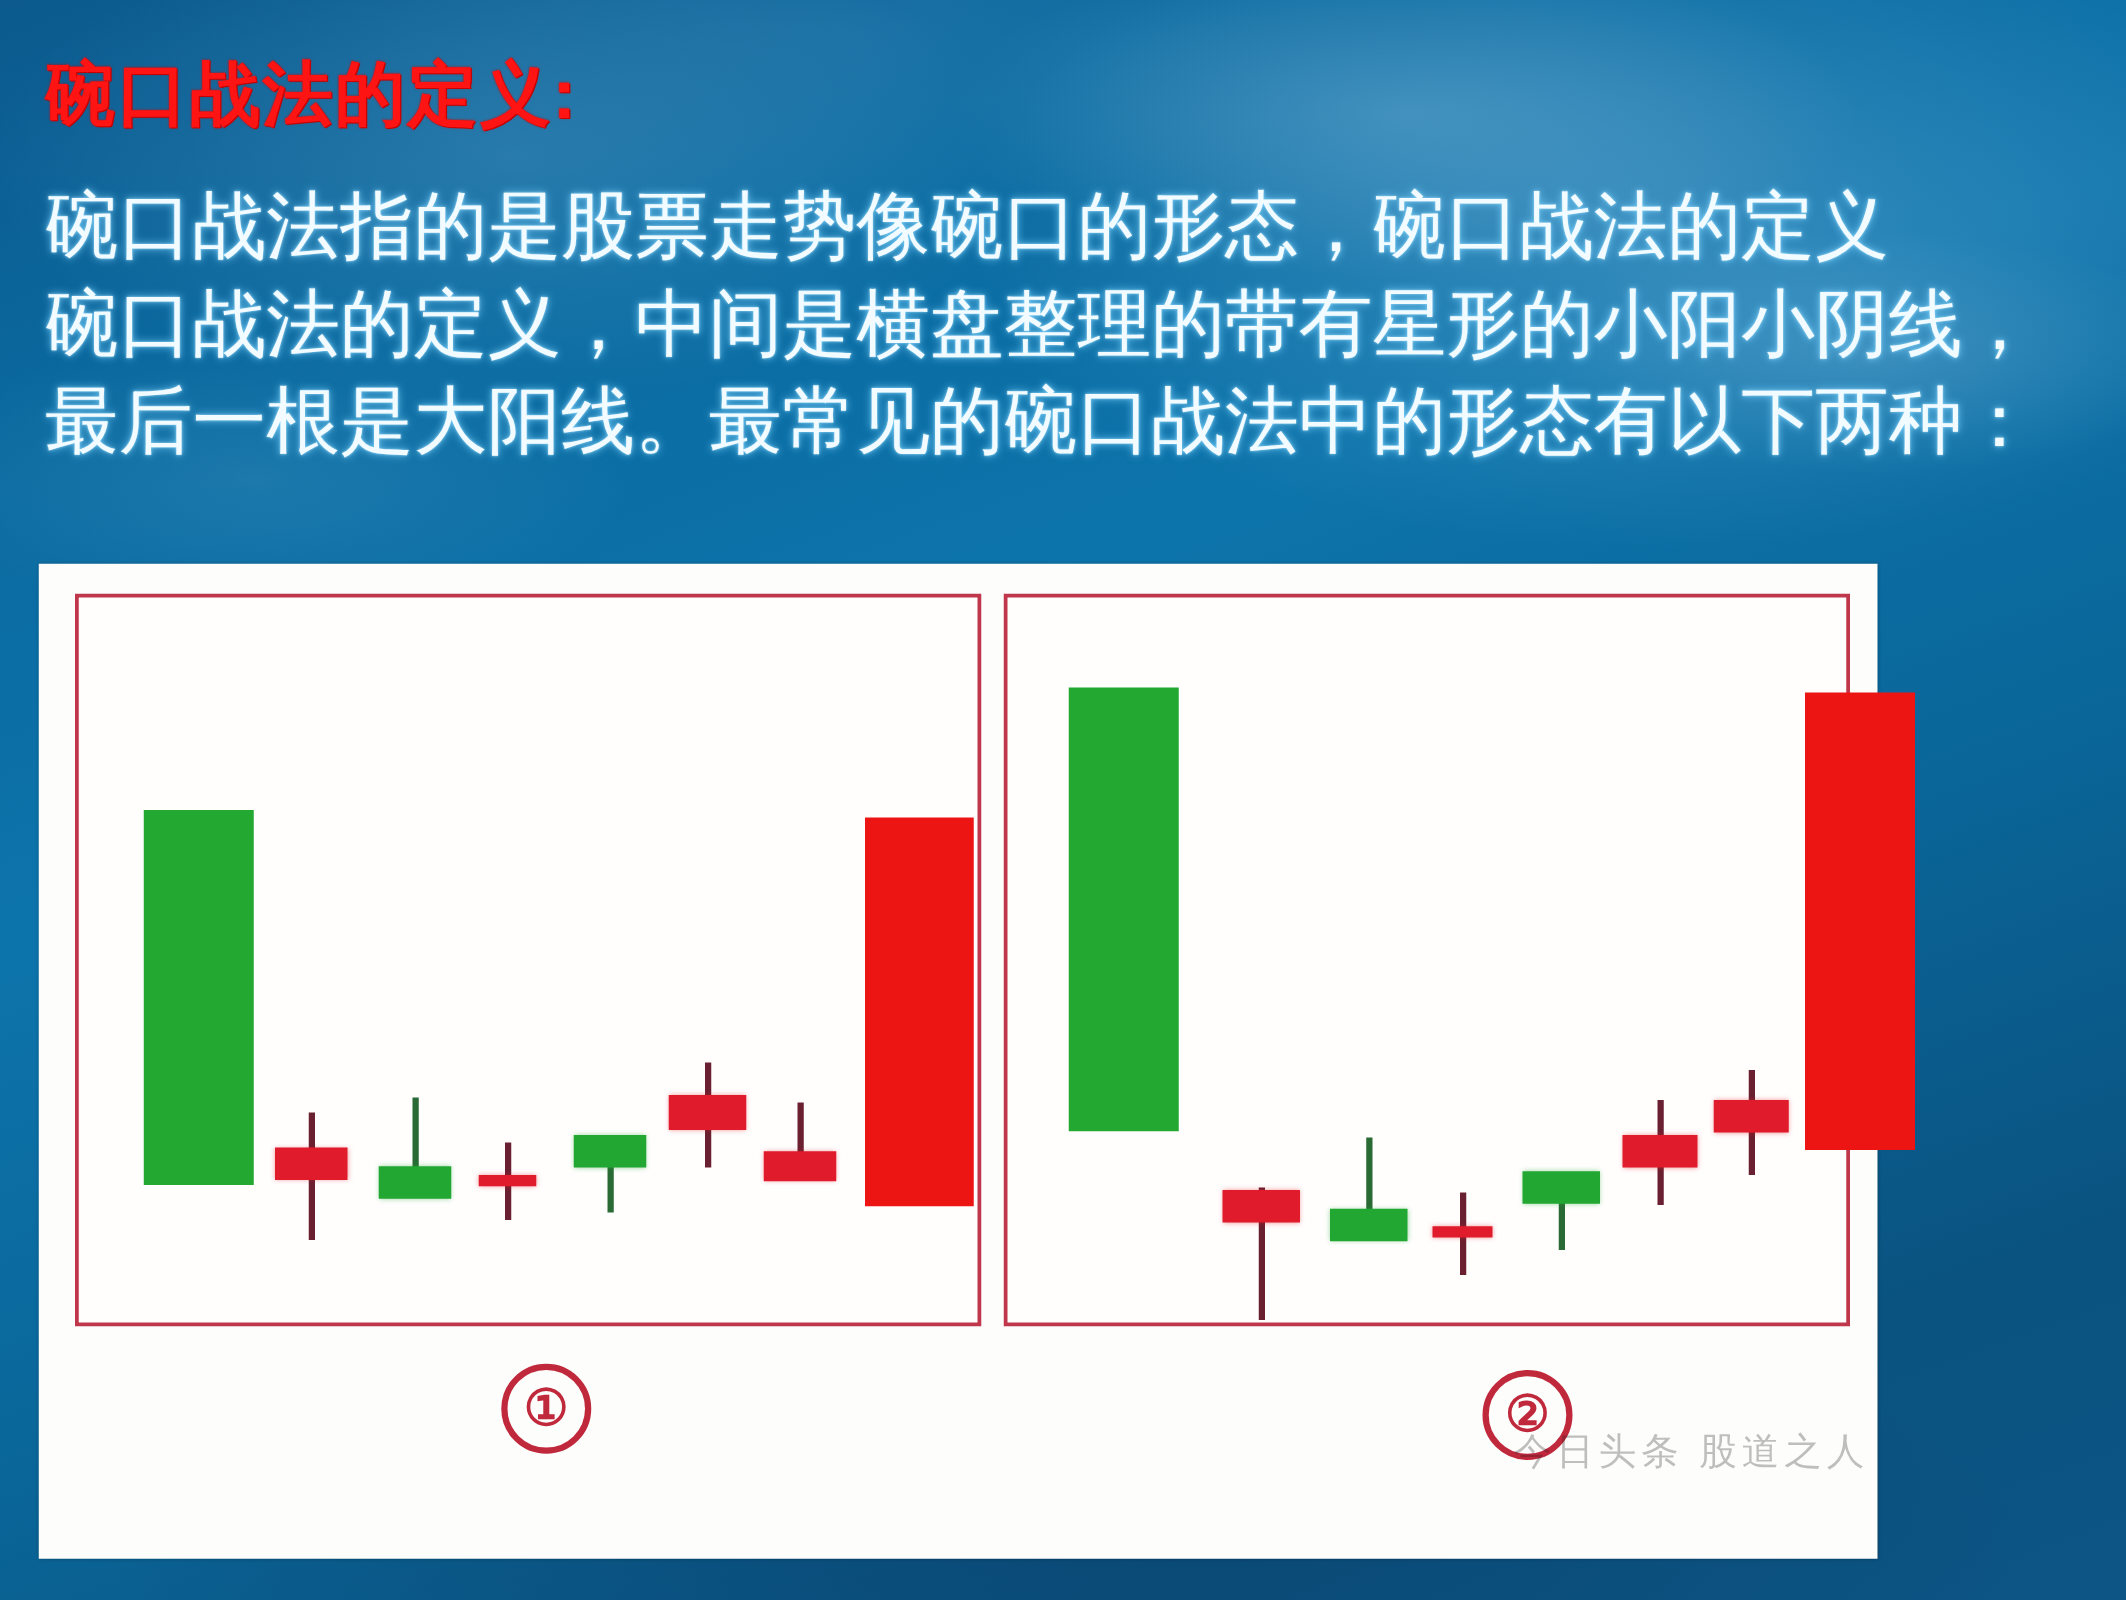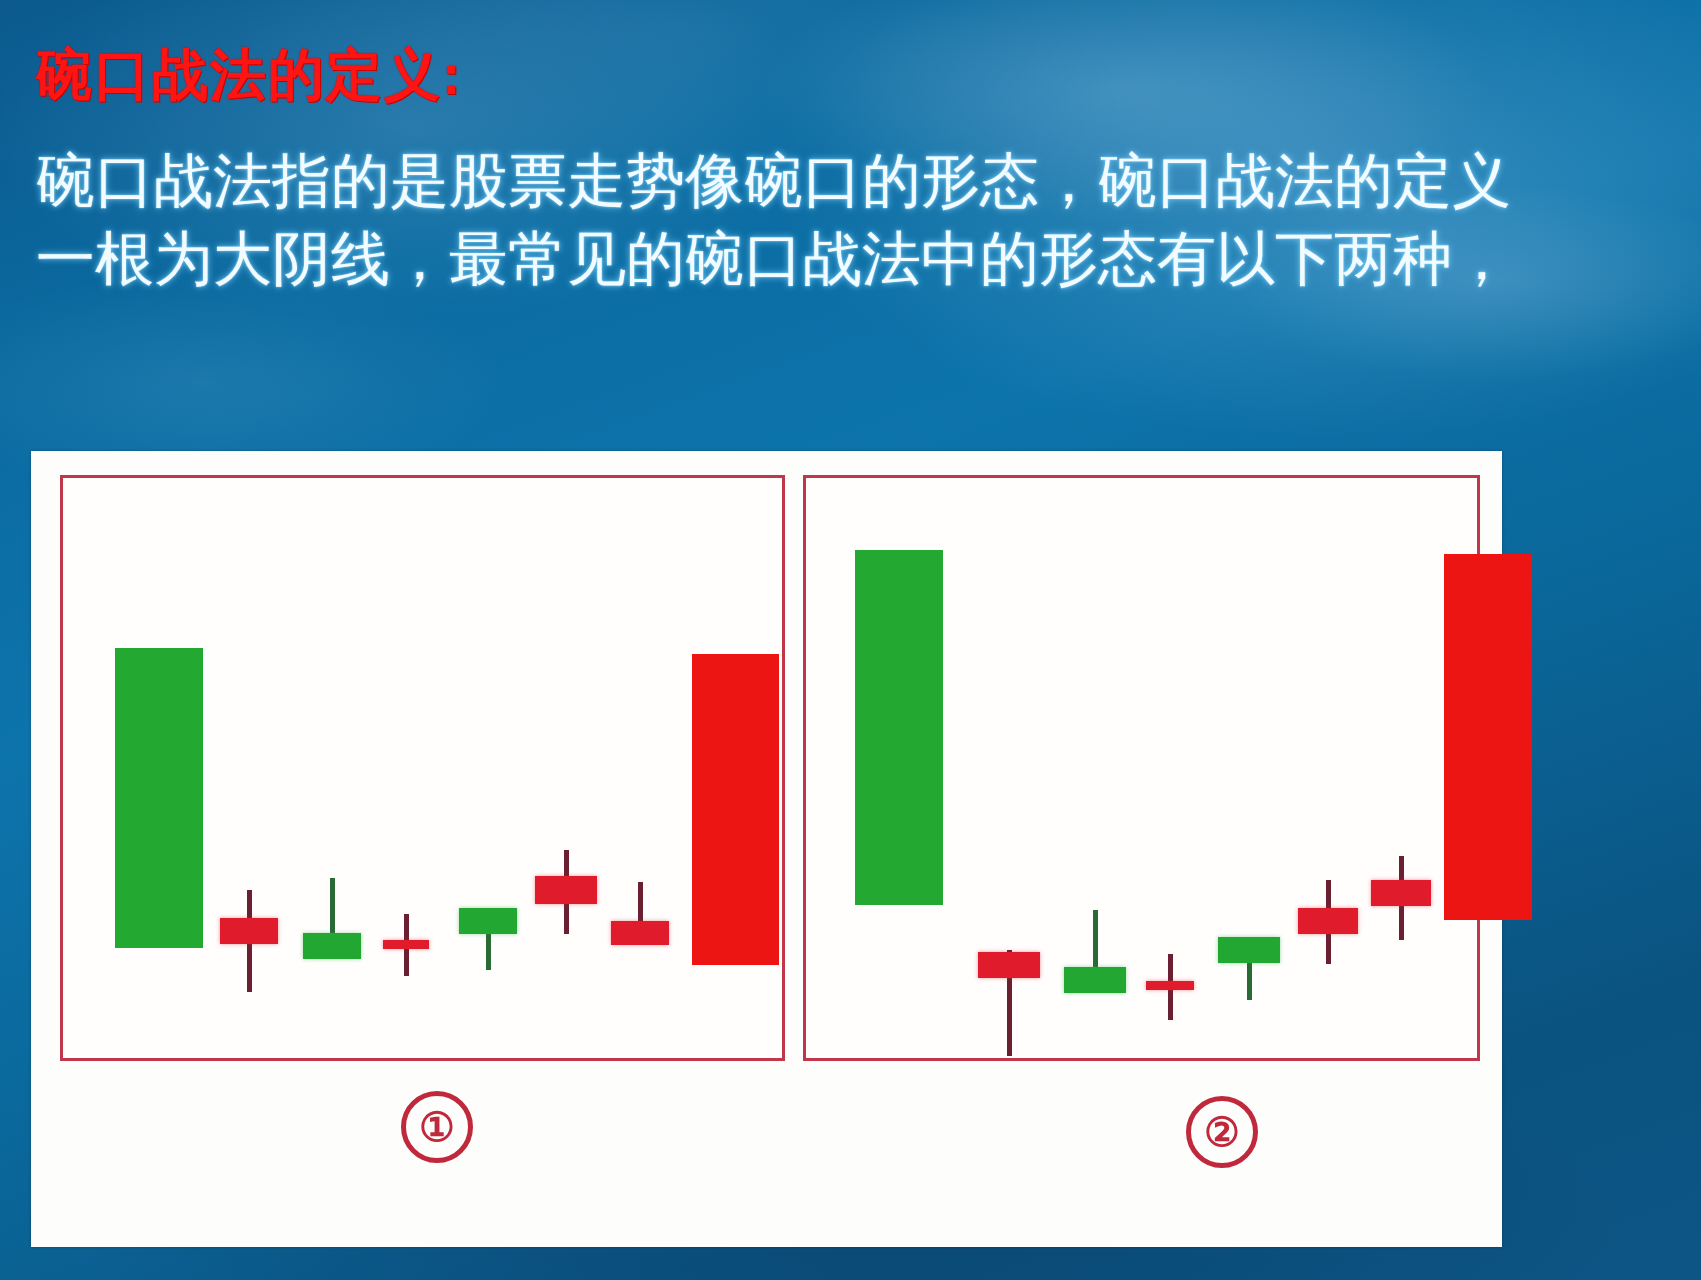--- a/index.html
+++ b/index.html
@@ -93,21 +93,22 @@
 </head>
 <body>
 
 <div id="stage">
   <div id="clouds"></div>
 
   <div id="title">碗口战法的定义:</div>
 
   <div id="body-text">
     <p>碗口战法指的是股票走势像碗口的形态，碗口战法的定义</p>
-    <p>一根为大阴线，最常见的碗口战法中的形态有以下两种，</p>
+    <p>碗口战法的定义，中间是横盘整理的带有星形的小阳小阴线，</p>
+    <p>最后一根是大阳线。最常见的碗口战法中的形态有以下两种：</p>
   </div>
 
   <div id="card">
 
     <div id="panel-1" class="panel">
       <div class="chart">
 
         <div class="candle" style="left:52px;top:0;width:88px;height:576px;">
           <div class="bodyrect biggreen" style="top:170px;height:300px;"></div>
         </div>
@@ -187,14 +188,15 @@
 
         <div class="candle" style="left:638px;top:0;width:88px;height:576px;">
           <div class="bodyrect bigred" style="top:76px;height:366px;"></div>
         </div>
       </div>
     </div>
 
     <div id="num-1" class="circle-num">①</div>
     <div id="num-2" class="circle-num">②</div>
 
+    <div id="watermark">今日头条 股道之人</div>
   </div>
 </div>
 
 </body></html>

